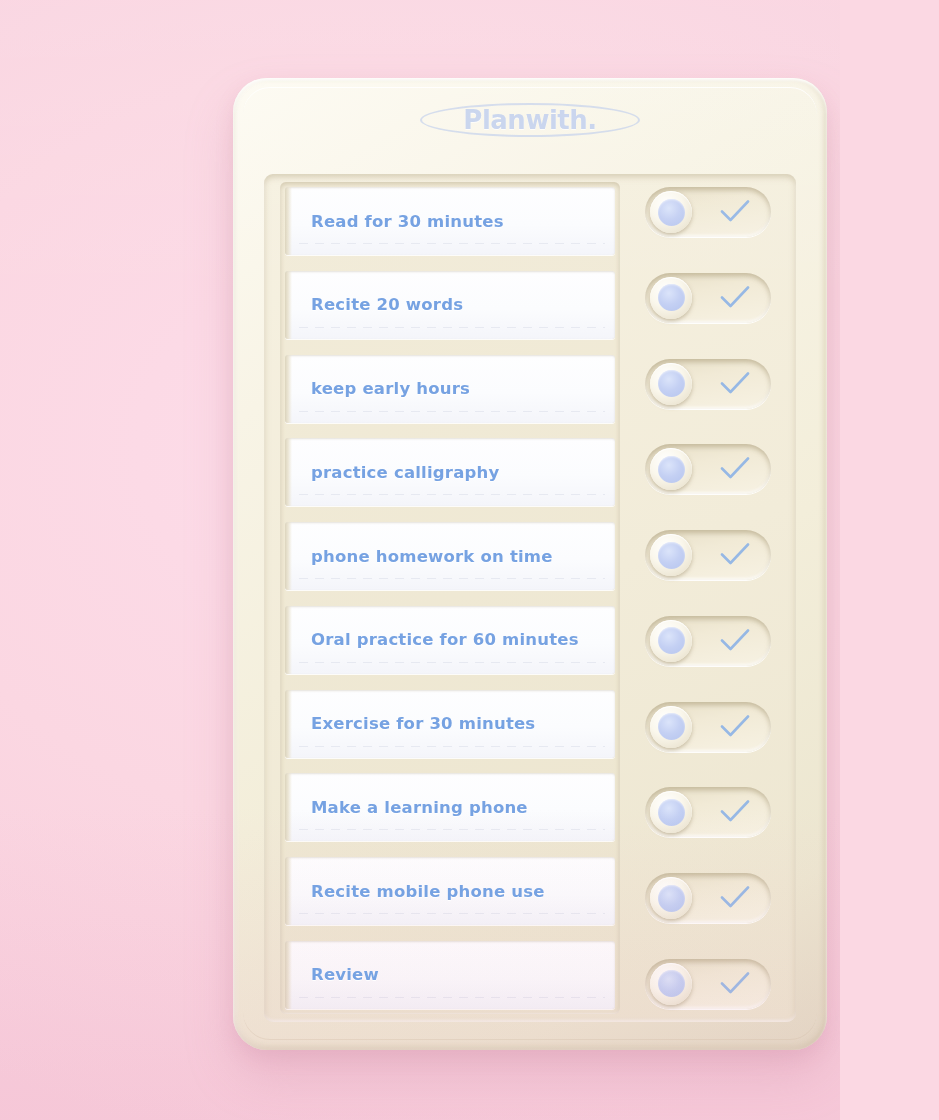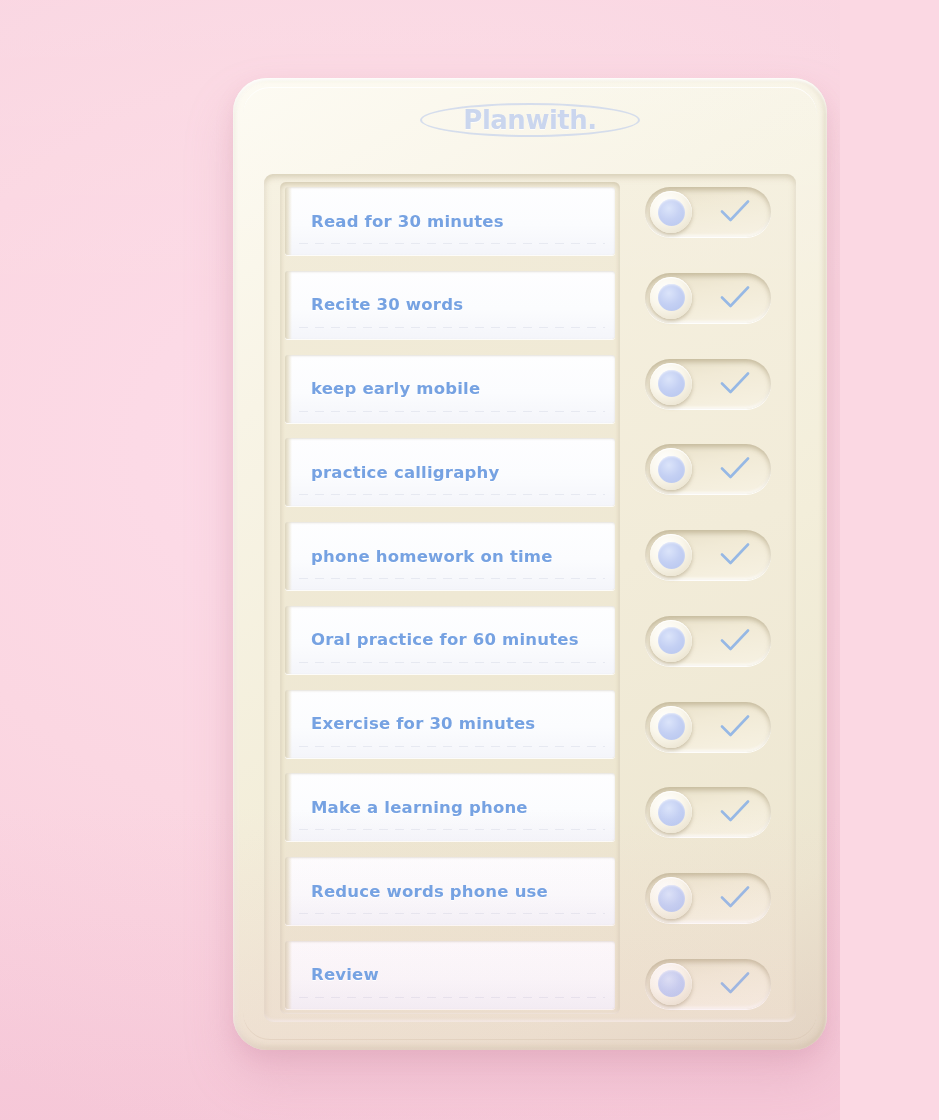--- a/index.html
+++ b/index.html
@@ -257,42 +257,42 @@
     </div>
 
     <div id="inner">
 
       <div id="list-tray">
 
         <div class="task-row">
           <div class="task-label">Read for 30 minutes</div>
         </div>
         <div class="task-row">
-          <div class="task-label">Recite 30 words</div>
-        </div>
-        <div class="task-row">
-          <div class="task-label">keep early mobile</div>
+          <div class="task-label">Recite 20 words</div>
+        </div>
+        <div class="task-row">
+          <div class="task-label">keep early hours</div>
         </div>
         <div class="task-row">
           <div class="task-label">practice calligraphy</div>
         </div>
         <div class="task-row">
           <div class="task-label">phone homework on time</div>
         </div>
         <div class="task-row">
           <div class="task-label">Oral practice for 60 minutes</div>
         </div>
         <div class="task-row">
           <div class="task-label">Exercise for 30 minutes</div>
         </div>
         <div class="task-row">
           <div class="task-label">Make a learning phone</div>
         </div>
         <div class="task-row">
-          <div class="task-label">Reduce words phone use</div>
+          <div class="task-label">Recite mobile phone use</div>
         </div>
         <div class="task-row">
           <div class="task-label">Review</div>
         </div>
 
       </div>
 
       <div id="switch-col">
 
         <div class="switch">

